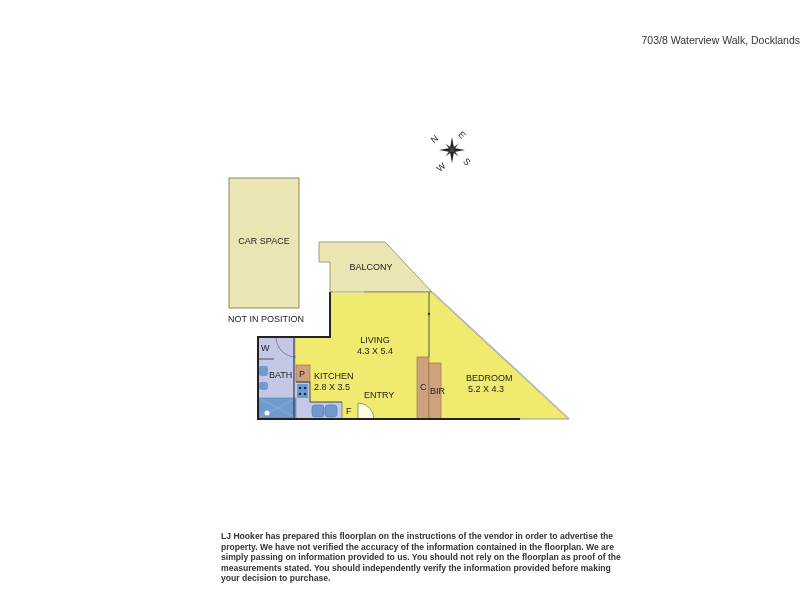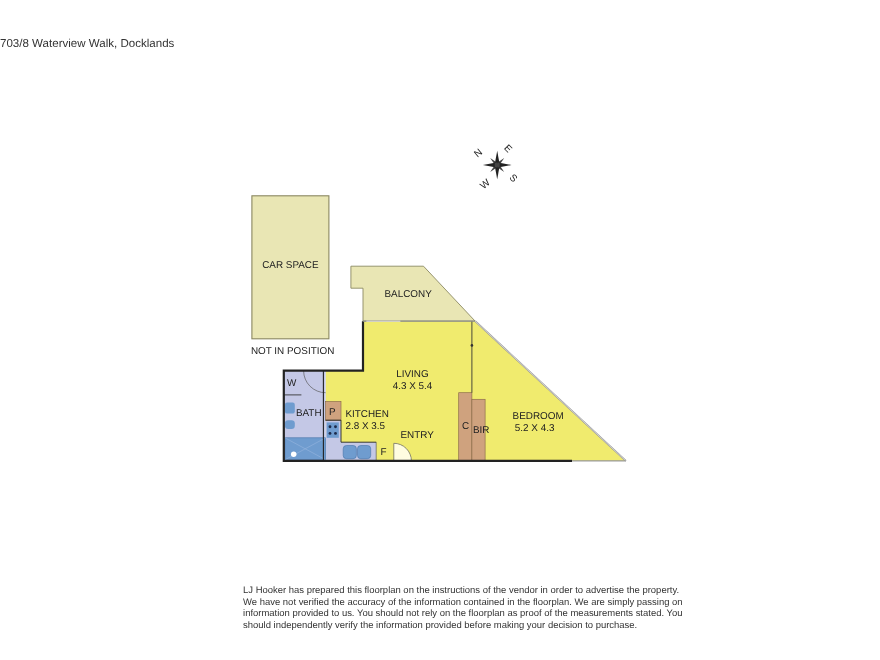--- a/index.html
+++ b/index.html
@@ -1,20 +1,20 @@
 <!DOCTYPE html>
 <html><head>
   <meta charset="utf-8">
   <style>
     html, body { margin: 0; padding: 0; background: #ffffff; }
     body { width: 800px; height: 600px; position: relative; overflow: hidden; font-family: "Liberation Sans", sans-serif; }
-    .title { position: absolute; top: 34px; left: 0; width: 800px; text-align: left; font-size: 10.5px; color: #333; }
+    .title { position: absolute; top: 34px; left: 0; width: 800px; text-align: right; font-size: 10.5px; color: #333; }
     svg.plan { position: absolute; left: 0; top: 0; }
     .lbl { font-family: "Liberation Sans", sans-serif; font-size: 9px; fill: #222; }
-    .disclaimer { position: absolute; left: 221px; top: 531px; width: 400px; font-size: 8.6px; line-height: 10.6px; color: #333; }
+    .disclaimer { position: absolute; left: 221px; top: 531px; width: 400px; font-size: 8.6px; line-height: 10.6px; color: #333; font-weight: bold; }
   </style>
 </head>
 <body>
 
 <div class="title">703/8 Waterview Walk, Docklands</div>
 
 <svg class="plan" width="800" height="600" viewBox="0 0 800 600">
 
   <g>
     <g transform="translate(452,150)">

